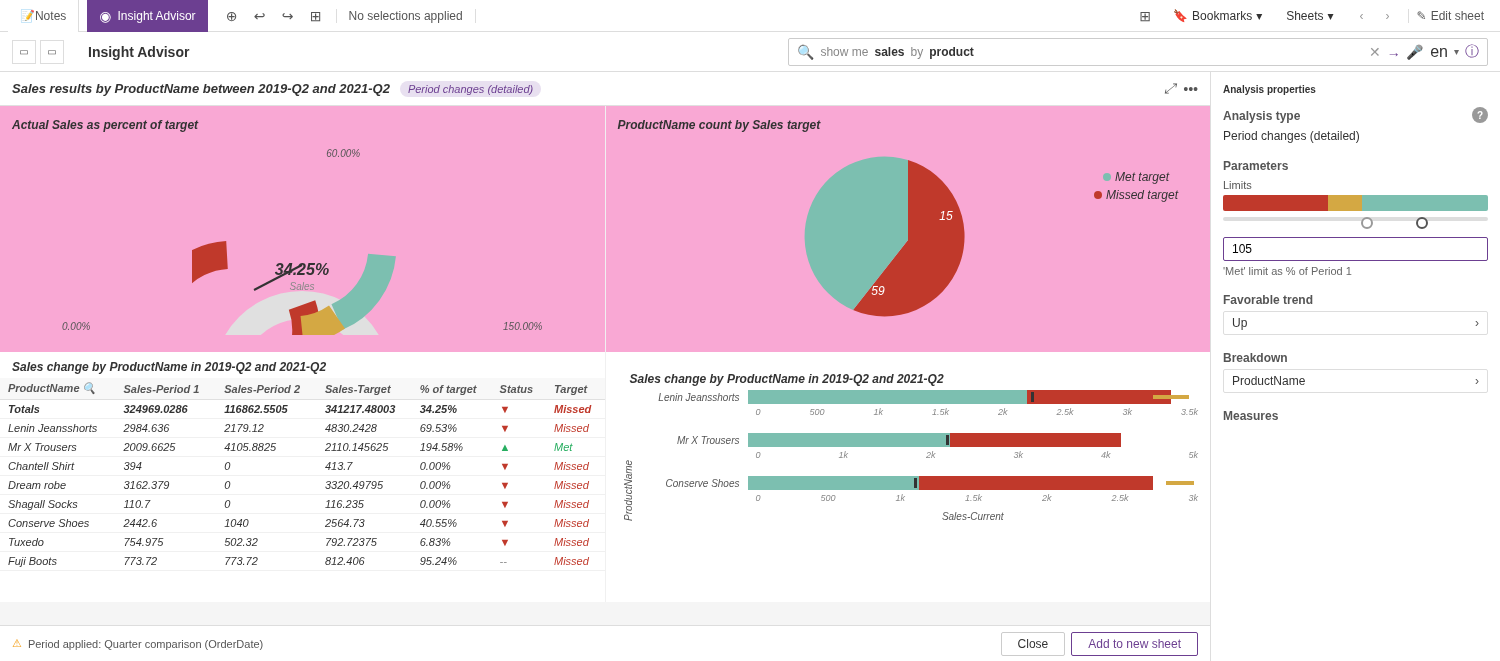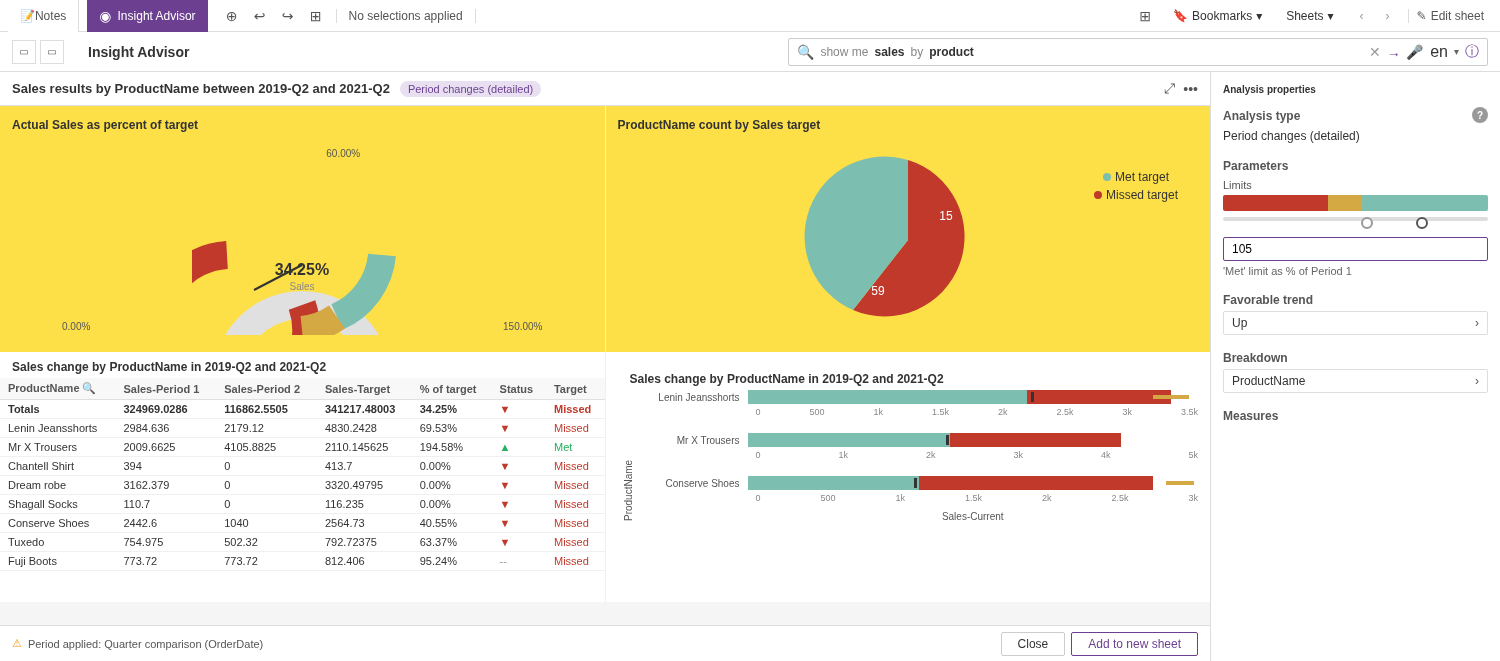--- a/index.html
+++ b/index.html
@@ -50,39 +50,39 @@
     .search-clear { color: #999; cursor: pointer; font-size: 14px; }
     .search-go { color: #6c3f91; cursor: pointer; font-size: 14px; }
     .search-mic { color: #555; cursor: pointer; font-size: 14px; }
     .search-lang { font-size: 16px; color: #333; cursor: pointer; }
     .search-info { color: #6c3f91; cursor: pointer; font-size: 14px; }
 
     
     .main-area { display: flex; height: calc(661px - 32px - 40px); }
 
     
-    .left-content { flex: 1; overflow-y: auto; overflow-x: hidden; background: #f5f5f5; }
+    .left-content { flex: 1; overflow-y: auto; overflow-x: hidden; background: #f5f5f5; font-style: italic; }
 
     
     .results-header {
       display: flex; align-items: center; padding: 8px 12px;
       background: #fff; border-bottom: 1px solid #e0e0e0; gap: 10px;
     }
     .results-title { font-size: 13px; font-weight: 600; color: #333; }
     .period-badge {
       background: #e8e0f0; color: #6c3f91; font-size: 11px;
       padding: 2px 8px; border-radius: 10px; cursor: pointer;
     }
     .results-actions { margin-left: auto; display: flex; gap: 8px; align-items: center; }
     .expand-icon { color: #555; cursor: pointer; font-size: 14px; }
     .more-icon { color: #555; cursor: pointer; font-size: 14px; }
 
     
     .charts-grid { display: grid; grid-template-columns: 1fr 1fr; background: #f0f0f0; gap: 1px; }
-    .chart-panel { background: #fde047; padding: 12px; }
+    .chart-panel { background: #f9a8d4; padding: 12px; }
     .chart-title { font-size: 12px; font-weight: 600; color: #333; margin-bottom: 8px; }
 
     
     .donut-container { display: flex; align-items: center; justify-content: center; height: 200px; position: relative; }
     .donut-label-left { position: absolute; left: 60px; bottom: 20px; font-size: 10px; color: #555; }
     .donut-label-right { position: absolute; right: 70px; bottom: 20px; font-size: 10px; color: #555; }
     .donut-label-top { position: absolute; top: 20px; left: 50%; transform: translateX(-50%); font-size: 10px; color: #555; margin-left: 41px; }
 
     
     .pie-container { display: flex; align-items: center; justify-content: center; height: 200px; position: relative; }
@@ -371,21 +371,21 @@
               <td>2564.73</td>
               <td>40.55%</td>
               <td class="trend-down">▼</td>
               <td class="status-missed">Missed</td>
             </tr>
             <tr>
               <td>Tuxedo</td>
               <td>754.975</td>
               <td>502.32</td>
               <td>792.72375</td>
-              <td>63.37%</td>
+              <td>6.83%</td>
               <td class="trend-down">▼</td>
               <td class="status-missed">Missed</td>
             </tr>
             <tr>
               <td>Fuji Boots</td>
               <td>773.72</td>
               <td>773.72</td>
               <td>812.406</td>
               <td>95.24%</td>
               <td class="trend-neutral">--</td>

